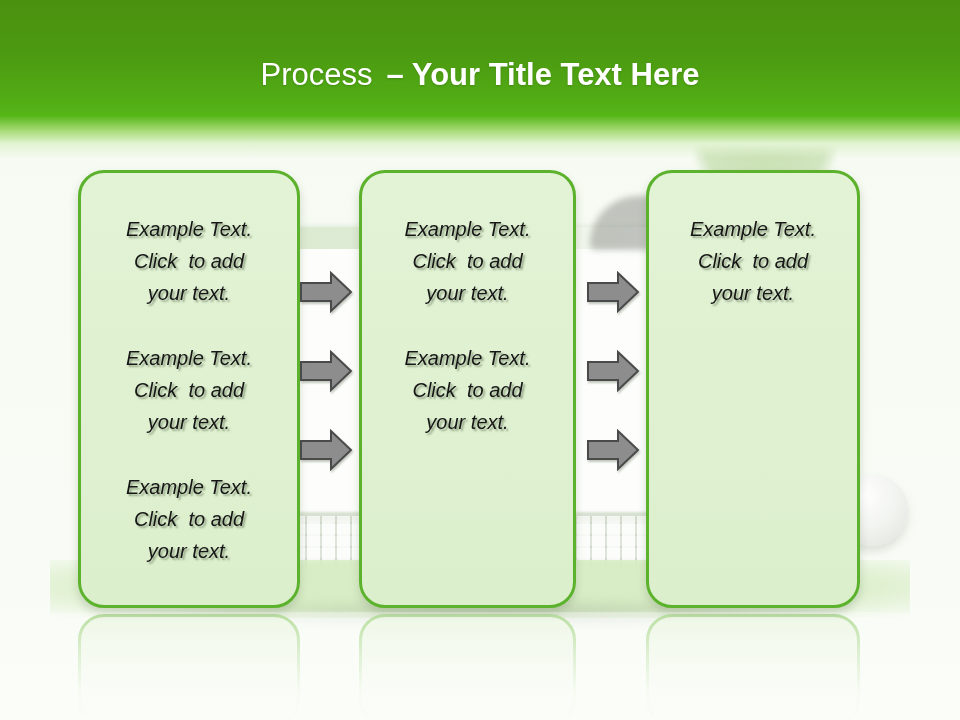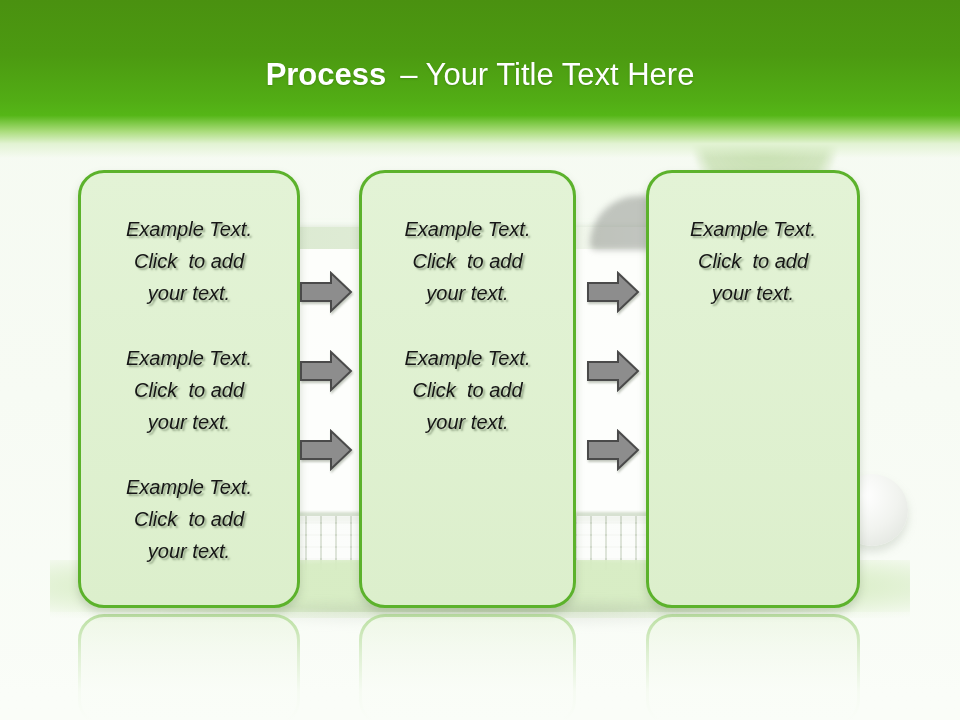--- a/index.html
+++ b/index.html
@@ -16,22 +16,22 @@
     background:linear-gradient(180deg,
       #4A9110 0%, #4C9A11 35%, #52AD15 64%, #55B617 73%,
       #A9DC7A 83%, #E2F3D3 91%, rgba(247,251,244,0) 100%);
   }
   .slide-title{
     top:54px;left:0;width:960px;height:42px;z-index:4;
     text-align:center;color:#FFFFFF;font-size:31px;line-height:42px;
     text-shadow:0 1px 2px rgba(40,90,10,0.35);
     white-space:nowrap;
   }
-  .slide-title .t-bold{font-weight:700;}
-  .slide-title .t-rest{font-weight:400;margin-left:14px;}
+  .slide-title .t-bold{font-weight:400;}
+  .slide-title .t-rest{font-weight:700;margin-left:14px;}
 
   
   .photo{z-index:1;pointer-events:none;}
   .sphere-green{
     top:70px;left:693px;width:144px;height:144px;border-radius:50%;
     background:radial-gradient(circle at 50% 45%, rgba(124,180,72,0.38) 0%, rgba(124,180,72,0.30) 58%, rgba(124,180,72,0) 72%);
     filter:blur(2px);
   }
   .laptop-screen{
     top:227px;left:290px;width:378px;height:290px;

